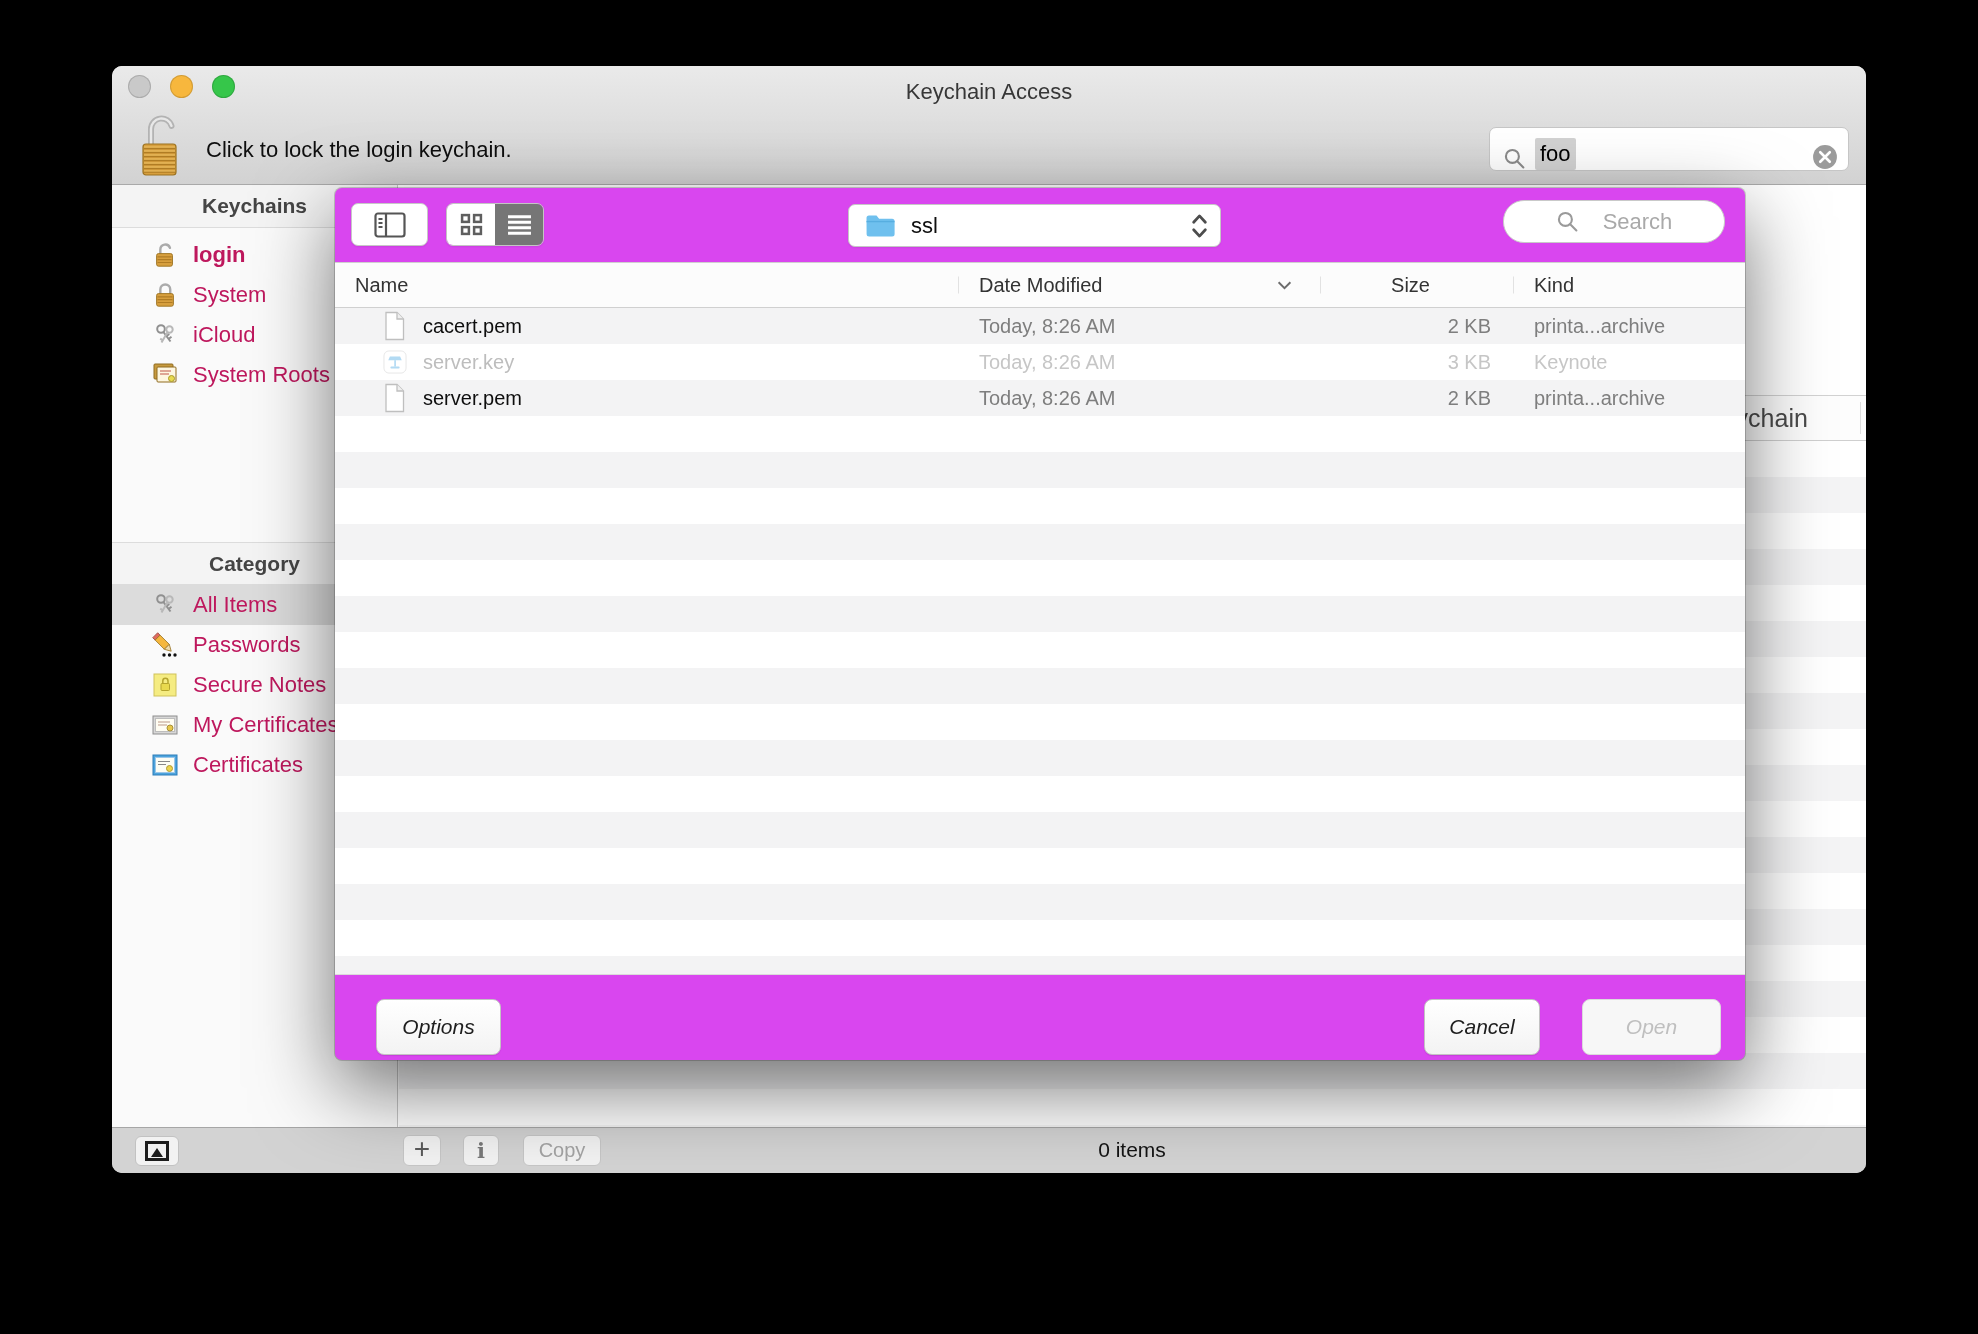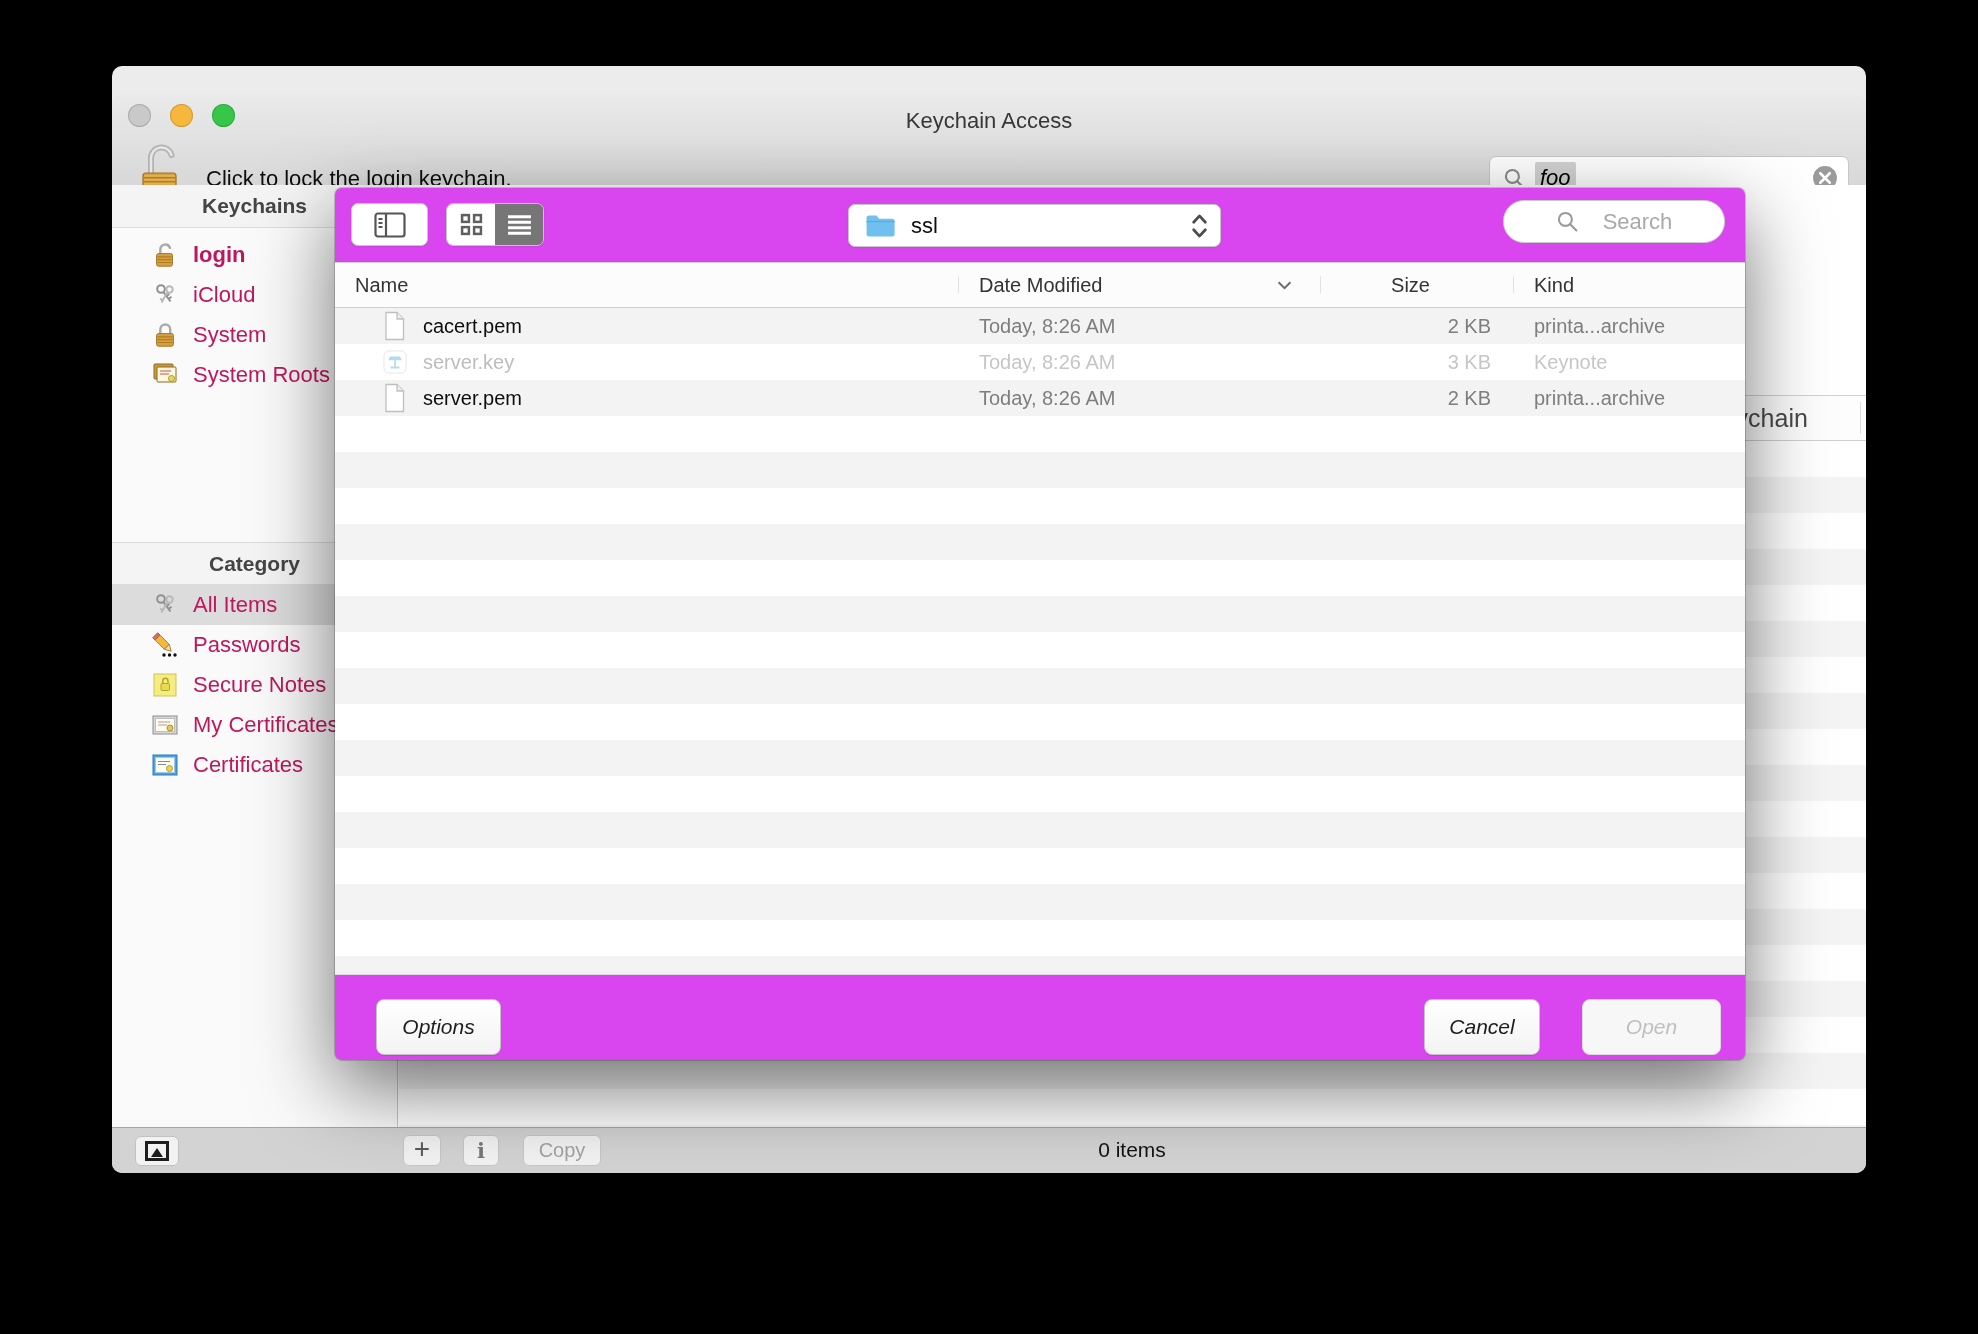--- a/index.html
+++ b/index.html
@@ -6,34 +6,34 @@
   html,body { background:#000; }
   .stage { position:relative; width:1978px; height:1334px; background:#000; overflow:hidden;
            font-family:"Liberation Sans","DejaVu Sans",sans-serif; -webkit-font-smoothing:antialiased; }
 
   
   .window { position:absolute; left:112px; top:66px; width:1754px; height:1107px;
             border-radius:10px; background:#ececec; box-shadow:0 34px 90px rgba(0,0,0,.65); }
 
   .titlebar { position:absolute; left:0; right:0; top:0; height:119px;
               border-radius:10px 10px 0 0; background:linear-gradient(#eaeaea,#d2d2d2);
-              border-bottom:1px solid #a9a9a9;margin-top:29px; }
+              border-bottom:1px solid #a9a9a9; }
   .traffic { position:absolute; top:9px; width:23px; height:23px; border-radius:50%;
              box-shadow: inset 0 0 0 1px rgba(0,0,0,.15); }
   .traffic.close { left:16px;  background:var(--traffic-close,#c9c9c9); }
   .traffic.mini  { left:58px;  background:var(--traffic-minimize,#f7b73d); }
   .traffic.zoom  { left:100px; background:var(--traffic-zoom,#36c64a); }
   .window-title  { position:absolute; top:13px; left:0; right:0; text-align:center;
                    font-size:22px; font-weight:500; color:#373737; }
   .lock-wrap { position:absolute; left:25px; top:44px; width:44px; height:68px; }
   .lock-message { position:absolute; left:94px; top:71px; font-size:22px; color:#0e0e0e; }
 
   .search-field { position:absolute; right:17px; top:61px; width:360px; height:44px;
                   background:#fff; border:1px solid #c6c6c6; border-radius:7px;
-                  display:flex; align-items:center; padding:0 10px 0 13px;font-style:italic; }
+                  display:flex; align-items:flex-end; padding:0 10px 0 13px; }
   .search-field .mag { width:23px; height:23px; margin-right:9px; flex:none; }
   .search-text { font-size:22px; color:#000; background:var(--text-selection,#d2d2d2);
                  padding:3px 5px; border-radius:2px; }
   .clear-btn { margin-left:auto; width:26px; height:26px; flex:none; }
 
   
   .main { position:absolute; left:0; right:0; top:119px; bottom:46px; background:#fff; }
   .sidebar { position:absolute; left:0; top:0; bottom:0; width:286px; background:#fafafa;
              border-right:1px solid #c6c6c6; overflow:hidden; }
   .side-header { height:43px; line-height:42px; text-align:center; font-size:21px; font-weight:600;
@@ -187,42 +187,42 @@
                 <svg viewBox="0 0 28 30">
                   <path d="M9 13.5 V9 a5.3 5.3 0 0 1 10.3 -1.7" fill="none" stroke="#ababab" stroke-width="2.6" stroke-linecap="round"></path>
                   <rect x="5" y="13.5" width="17" height="13.5" rx="2" fill="#d79f3e" stroke="#9c7220"></rect>
                   <path d="M6 17h15M6 20h15M6 23h15" stroke="#b07c24" stroke-width="1.2"></path>
                 </svg>
               </span>
               <span>login</span>
             </div>
             <div class="side-item">
               <span class="side-icon">
+                <svg viewBox="0 0 28 30">
+                  <path d="M9 13.5 V9 a5.3 5.3 0 0 1 10.6 0 V13.5" fill="none" stroke="#ababab" stroke-width="2.6" stroke-linecap="round"></path>
+                  <rect x="5" y="13.5" width="18" height="13.5" rx="2" fill="#d79f3e" stroke="#9c7220"></rect>
+                  <path d="M6 17h16M6 20h16M6 23h16" stroke="#b07c24" stroke-width="1.2"></path>
+                </svg>
+              </span>
+              <span>System</span>
+            </div>
+            <div class="side-item">
+              <span class="side-icon">
                 <svg viewBox="0 0 28 28">
                   <g fill="none" stroke="#909090" stroke-width="2">
                     <circle cx="10" cy="8" r="3.8"></circle>
                     <path d="M12.4 11 L19.5 20.5 M17.5 18 l3 -2.2 M15.3 15.2 l3 -2.2"></path>
                   </g>
                   <g fill="none" stroke="#b8b8b8" stroke-width="2">
                     <circle cx="18.5" cy="8.5" r="3.2"></circle>
                     <path d="M16.5 11.3 L10.5 21.5 M11.8 19.3 l-2.6 -1.7"></path>
                   </g>
                 </svg>
               </span>
               <span>iCloud</span>
-            </div>
-            <div class="side-item">
-              <span class="side-icon">
-                <svg viewBox="0 0 28 30">
-                  <path d="M9 13.5 V9 a5.3 5.3 0 0 1 10.6 0 V13.5" fill="none" stroke="#ababab" stroke-width="2.6" stroke-linecap="round"></path>
-                  <rect x="5" y="13.5" width="18" height="13.5" rx="2" fill="#d79f3e" stroke="#9c7220"></rect>
-                  <path d="M6 17h16M6 20h16M6 23h16" stroke="#b07c24" stroke-width="1.2"></path>
-                </svg>
-              </span>
-              <span>System</span>
             </div>
             <div class="side-item">
               <span class="side-icon">
                 <svg viewBox="0 0 28 28">
                   <rect x="3" y="3" width="19" height="15" rx="1" fill="#c79a3e" stroke="#8f6b1e"></rect>
                   <rect x="6" y="6" width="19" height="15" rx="1" fill="#fdf6e0" stroke="#8f6b1e"></rect>
                   <path d="M9 10h11M9 13h9" stroke="#c0574b" stroke-width="1"></path>
                   <circle cx="20.5" cy="17.5" r="3" fill="#e8d94f" stroke="#a89a2a"></circle>
                 </svg>
               </span>

